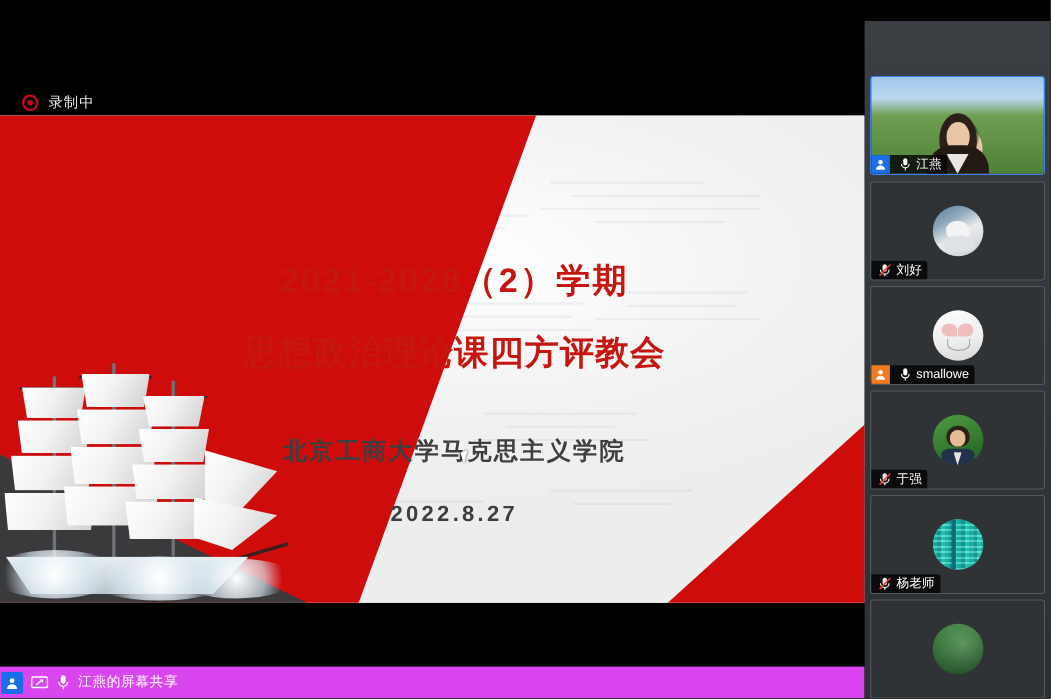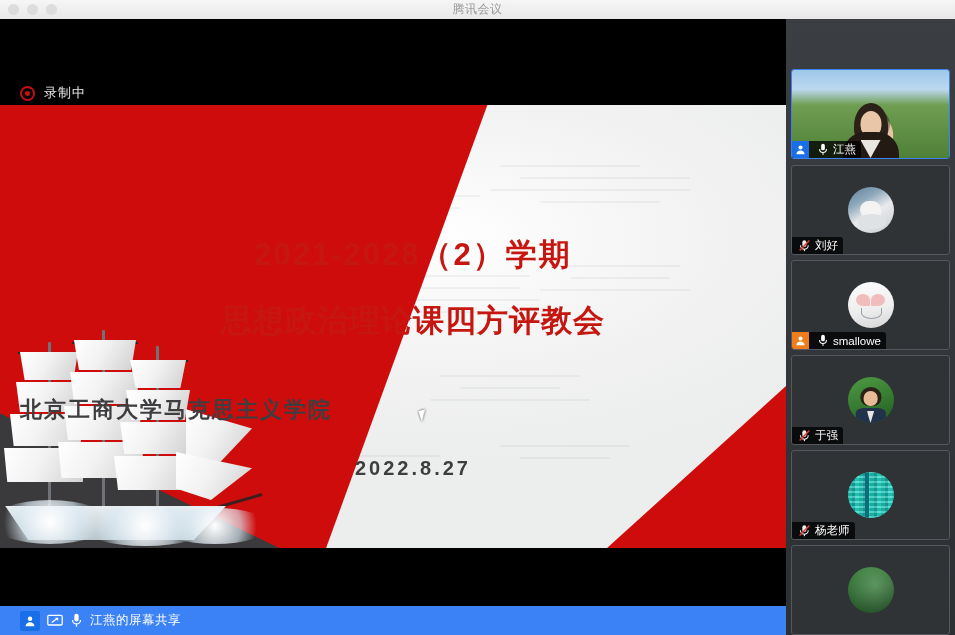--- a/index.html
+++ b/index.html
@@ -59,34 +59,34 @@
         clip-path:polygon(4% 0,100% 0,86% 100%,14% 100%);}
   .spray{position:absolute;bottom:0;background:radial-gradient(circle,#ffffff 0%,rgba(220,235,245,.65) 45%,rgba(255,255,255,0) 72%);border-radius:50%;}
   .bowsprit{position:absolute;right:18px;bottom:44px;width:120px;height:3px;
             background:#3a1f1f;transform:rotate(-16deg);transform-origin:right center;}
 
   
   .s-line1{position:absolute;left:0;right:0;top:129px;text-align:center;
            font-size:31px;font-weight:bold;color:#c5170f;letter-spacing:2px;}
   .s-line2{position:absolute;left:0;right:0;top:195px;text-align:center;
            font-size:31px;font-weight:bold;color:#c5170f;letter-spacing:1px;}
-  .s-line3{position:absolute;left:0;right:0;top:290px;text-align:left;
+  .s-line3{position:absolute;left:0;right:0;top:290px;text-align:center;
            font-size:22px;font-weight:bold;color:#3e3e40;letter-spacing:2px;}
   .s-line4{position:absolute;left:0;right:0;top:352px;text-align:center;
            font-size:20px;font-weight:bold;color:#3e3e40;letter-spacing:3px;}
   .s-shift{position:relative;left:20px;}
 
   
   .cursor{position:absolute;left:420px;top:305px;width:0;height:0;
           border-left:7px solid #fff;border-bottom:11px solid transparent;
           transform:rotate(-18deg);filter:drop-shadow(0 0 1px rgba(0,0,0,.85));}
 
   
-  .statusbar{position:absolute;left:0;bottom:0;width:786px;height:29px;background:#3b82f6;
-             display:flex;align-items:center;gap:7px;padding-left:20px;box-sizing:border-box;}
+  .statusbar{position:absolute;left:0;bottom:0;width:786px;height:29px;background:#d946ef;
+             display:flex;align-items:center;gap:7px;padding-left:1px;box-sizing:border-box;}
   .blue-chip{width:20px;height:20px;background:#1a6fe8;border-radius:2px;
              display:flex;align-items:center;justify-content:center;}
   .sb-text{color:#fff;font-size:12.5px;letter-spacing:.5px;}
 
   
   .sidebar{position:absolute;right:0;top:19px;width:169px;height:616px;
            background:linear-gradient(180deg,#3b3e42 0%,#34373b 45%,#2d3033 100%);
            overflow:hidden;}
   .tile{position:absolute;left:5px;width:159px;height:90px;
         background:#303336;border:1px solid #55585c;border-radius:3px;
@@ -103,28 +103,20 @@
   .pbadge.orange{background:#ef7d1e;}
   .micwrap{width:13px;display:flex;align-items:center;justify-content:center;margin-left:3px;}
 
   svg{display:block;}
 </style>
 </head>
 <body>
 
 <div id="app">
 
-  <div class="titlebar">
-    <div class="lights">
-      <span class="light"></span>
-      <span class="light"></span>
-      <span class="light"></span>
-    </div>
-    <div class="win-title">腾讯会议</div>
-  </div>
 
   <div class="stage">
 
     <div class="recording">
       <span class="rec-dot"></span>
       <span class="rec-label">录制中</span>
     </div>
 
     <div class="slide">
       <div class="slide-bg"></div>

